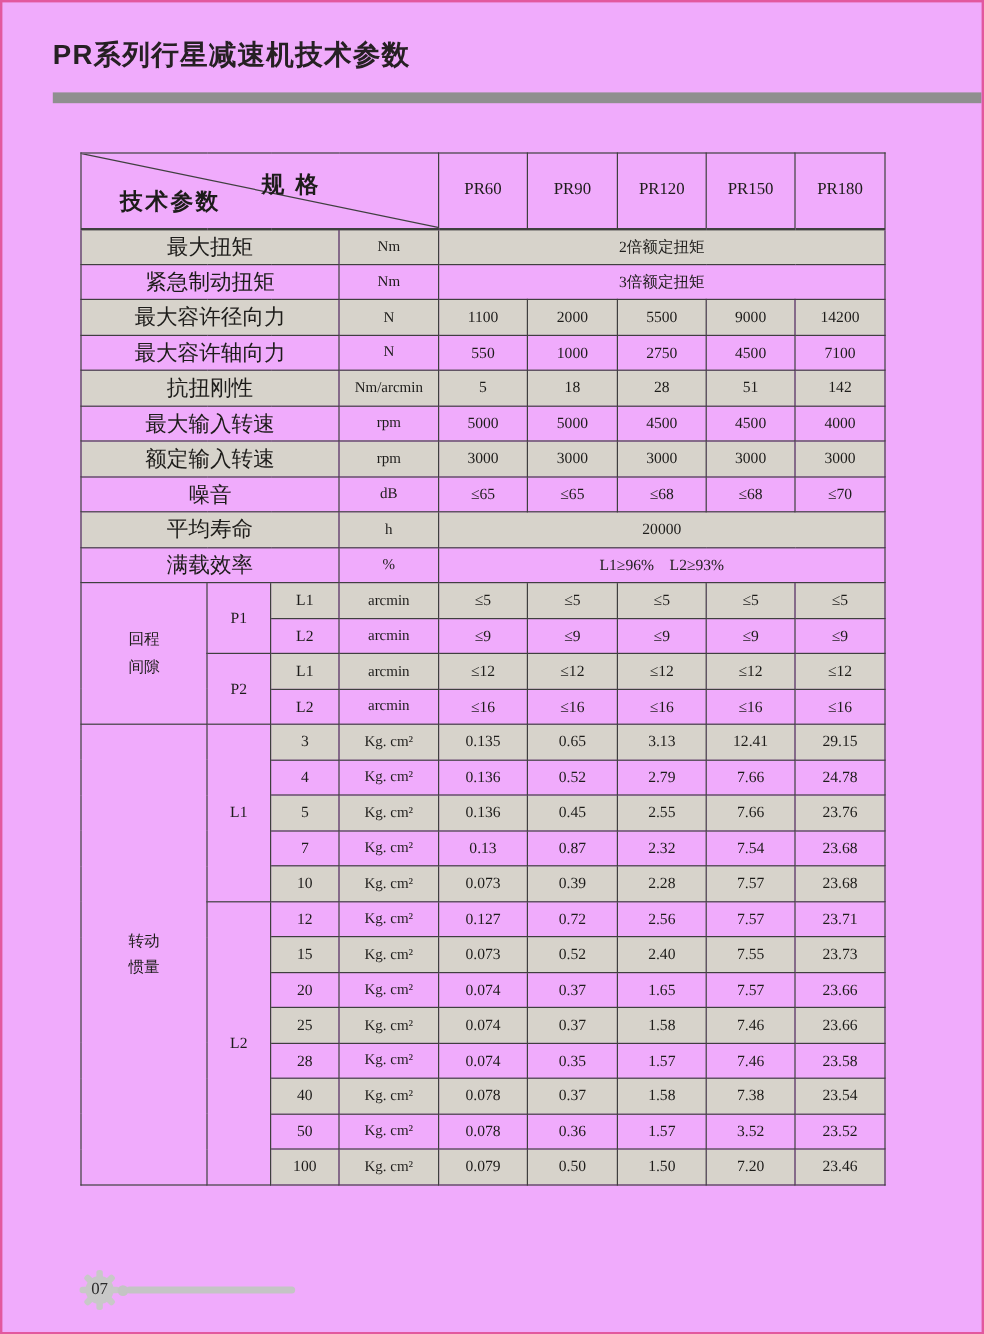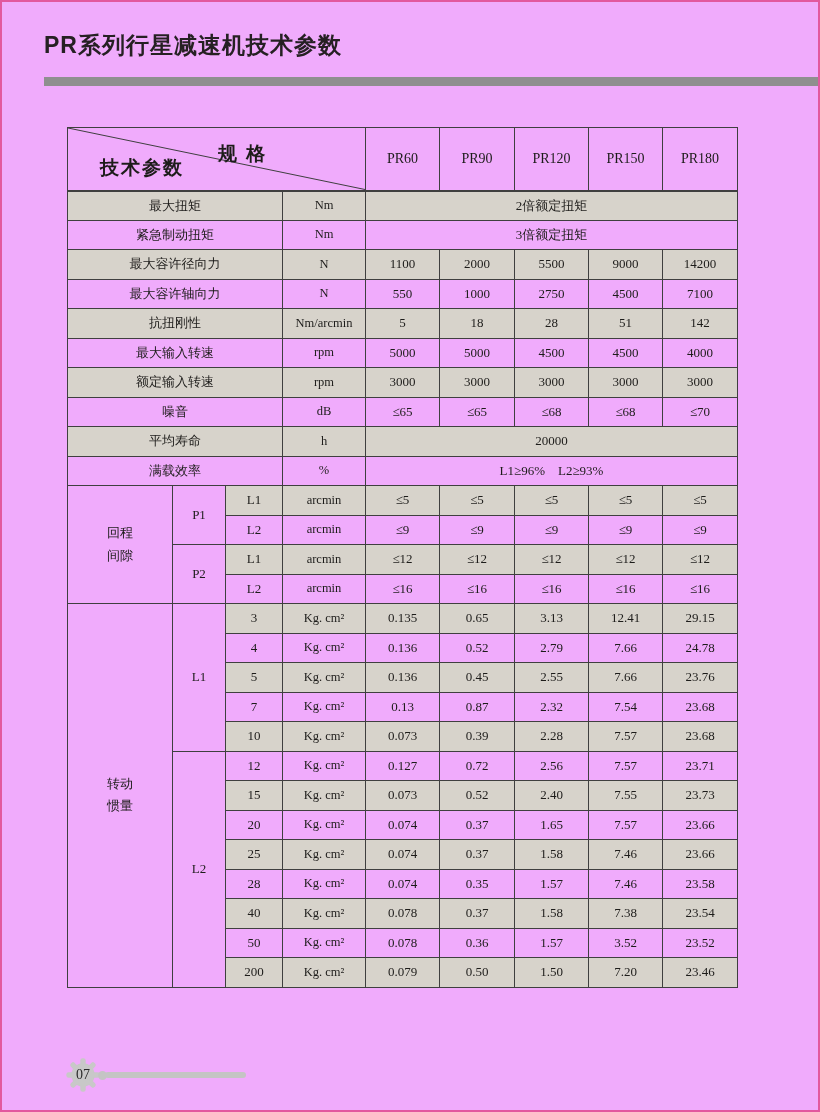--- a/index.html
+++ b/index.html
@@ -32,21 +32,21 @@
   .col-head { font-size:14px; }
   .corner { position:relative; padding:0; }
   .corner svg.diag { position:absolute; left:0; top:0; width:100%; height:100%; display:block; }
   .corner-tr, .corner-bl {
     position:absolute; font-family:"Liberation Sans","DejaVu Sans",sans-serif;
     font-size:19px; font-weight:bold; letter-spacing:2px; white-space:nowrap;
   }
   .corner-tr { left:150px; top:13px; }
   .corner-bl { left:32px; bottom:9px; }
   .sh { background:#d7d3cb; }
-  .name { font-size:13px; }
+  .name { font-size:18px; }
   .pre { white-space:pre; }
   .section-label div { line-height:1.7; }
   .unit { font-size:12.5px;margin-top:31px; }
   
   .gear-wrap { position:absolute; left:63px; top:1055px; width:36px; height:36px; }
   .gear-wrap svg { position:absolute; inset:0; }
   .gear-num {
     position:absolute; left:0; top:0; width:36px; height:36px;
     display:flex; align-items:center; justify-content:center;
     font-size:14px; color:#2a2a2a; font-family:Liberation Serif, serif;text-align:right;
@@ -315,21 +315,21 @@
         <tr>
           <td>50</td>
           <td class="unit">Kg. cm²</td>
           <td>0.078</td>
           <td>0.36</td>
           <td>1.57</td>
           <td>3.52</td>
           <td>23.52</td>
         </tr>
         <tr>
-          <td class=" sh">200</td>
+          <td class=" sh">100</td>
           <td class="unit sh">Kg. cm²</td>
           <td class=" sh">0.079</td>
           <td class=" sh">0.50</td>
           <td class=" sh">1.50</td>
           <td class=" sh">7.20</td>
           <td class=" sh">23.46</td>
         </tr>
       </tbody>
   </table>
 

